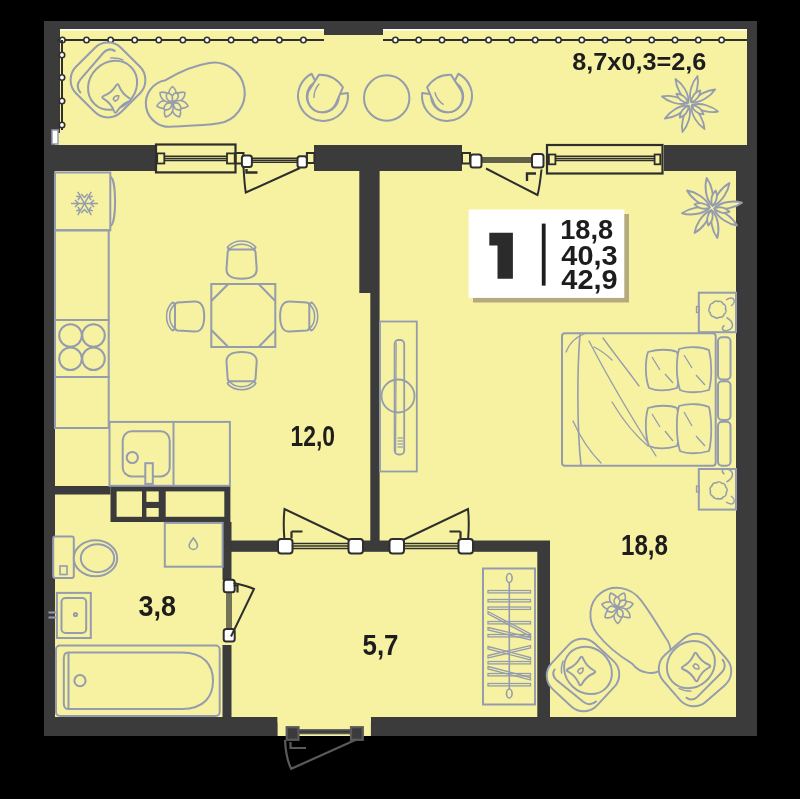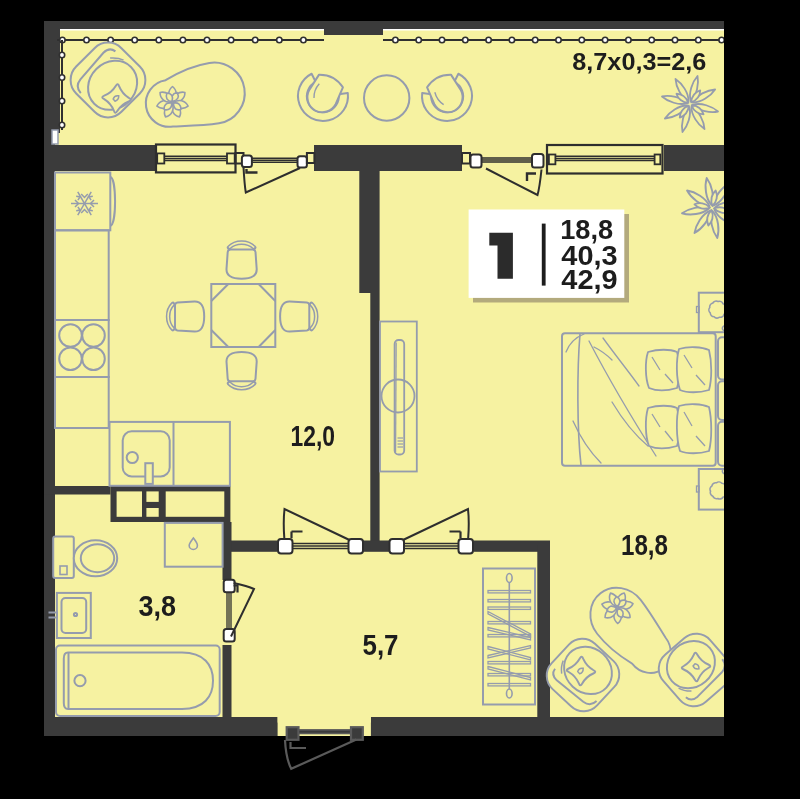--- a/index.html
+++ b/index.html
@@ -1,16 +1,16 @@
 <!DOCTYPE html>
 <html><head>
 <meta charset="utf-8">
 <style>
   html,body{margin:0;padding:0;background:#000;}
-  .wrap{width:724px;height:799px;background:#737373;position:relative;overflow:hidden;}
+  .wrap{width:800px;height:799px;background:#737373;position:relative;overflow:hidden;}
   svg{display:block;}
   text{font-family:"Liberation Sans", sans-serif;font-weight:bold;fill:#1d1d1d;}
 </style>
 </head>
 <body>
 <div class="wrap">
 <svg width="800" height="799" viewBox="0 0 800 799">
 <defs>
 <g id="flower8">
   <g fill="#f6f2a1" stroke="#959cad" stroke-width="1.8" stroke-linejoin="round">

